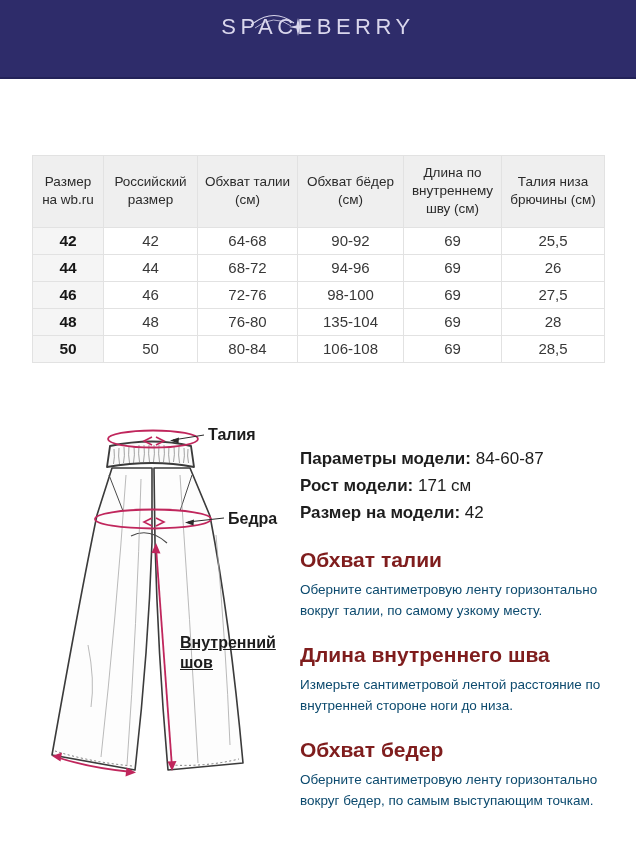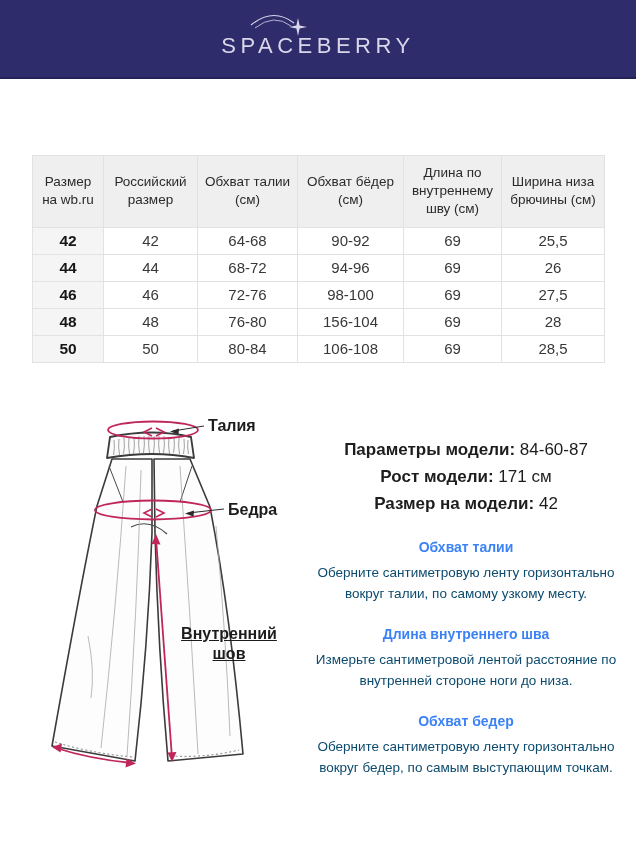--- a/index.html
+++ b/index.html
@@ -2,51 +2,51 @@
 <html><head>
 <meta charset="utf-8">
 <style>
   html,body{margin:0;padding:0;background:#fff;}
   .page{position:relative;width:636px;height:848px;background:#ffffff;overflow:hidden;
         font-family:"Liberation Sans", sans-serif;color:#1e1e1e;}
 
   
   .brand-bar{position:absolute;top:0;left:0;width:636px;height:77px;background:#2e2c6a;
              border-bottom:2px solid #232258;}
-  .brand-wrap{position:relative;width:100%;height:100%;display:flex;align-items:center;justify-content:center;}
+  .brand-wrap{position:relative;width:100%;height:100%;display:flex;justify-content:center;}
   .brand-text{margin-top:14px;font-size:22px;font-weight:500;letter-spacing:4.5px;color:#d9d6ec;}
   .brand-star{position:absolute;left:243px;top:6px;}
 
   
   .size-table{position:absolute;top:155px;left:32px;width:572px;border-collapse:collapse;
               table-layout:fixed;}
   .size-table th,.size-table td{border:1px solid #e2e2e2;text-align:center;vertical-align:middle;}
   .size-table thead th{background:#efefef;font-size:13.5px;font-weight:500;color:#2b2b2b;
                        line-height:1.35;padding:8px 4px;height:40px;}
   .size-table tbody td{background:#ffffff;font-size:15px;color:#383838;height:26px;padding:0 2px;}
   .size-table tbody td.rowhead{background:#f5f5f5;font-weight:700;color:#161616;font-size:15.5px;}
 
   
-  .bottom{position:absolute;top:406px;left:0;width:551px;height:420px;text-align:center;}
+  .bottom{position:absolute;top:415px;left:0;width:551px;height:420px;}
 
   .diagram{position:absolute;left:30px;top:0;width:290px;height:405px;}
   .diagram svg{position:absolute;left:0;top:0;}
   .diag-label{position:absolute;font-size:16px;font-weight:600;color:#1c1c1c;line-height:1.25;}
   .lbl-waist{left:178px;top:10px;}
   .lbl-hips{left:198px;top:94px;}
   .lbl-inseam{left:150px;top:218px;width:98px;text-decoration:underline;}
   .lbl-hem{left:14px;top:368px;}
 
   .guide-col{position:absolute;left:300px;top:30px;width:332px;}
   .model-info{margin:0 0 19px 0;}
   .model-line{font-size:17px;line-height:27px;color:#1d1d1d;}
   .model-line .ml-label{font-weight:700;}
   .model-line .ml-value{font-weight:400;}
   .guide-section{margin-top:22px;}
-  .guide-title{font-size:14px;font-weight:700;color:#3b82f6;margin:0 0 7px 0;}
+  .guide-title{font-size:21px;font-weight:700;color:#7f1d1d;margin:0 0 7px 0;}
   .guide-text{font-size:13.5px;line-height:21px;color:#0c4a6e;margin:0;}
 </style>
 </head>
 <body>
 
 <div class="page">
 
   <div class="brand-bar">
     <div class="brand-wrap">
       <svg class="brand-star" width="72" height="34" viewBox="0 0 72 34">
@@ -67,21 +67,21 @@
         <col style="width:98px">
         <col style="width:103px">
     </colgroup>
     <thead>
       <tr>
         <th>Размер на wb.ru</th>
         <th>Российский размер</th>
         <th>Обхват талии (см)</th>
         <th>Обхват бёдер (см)</th>
         <th>Длина по внутреннему шву (см)</th>
-        <th>Ширина низа брючины (см)</th>
+        <th>Талия низа брючины (см)</th>
       </tr>
     </thead>
     <tbody>
       <tr>
         <td class="rowhead">42</td>
         <td>42</td>
         <td>64-68</td>
         <td>90-92</td>
         <td>69</td>
         <td>25,5</td>
@@ -99,21 +99,21 @@
         <td>46</td>
         <td>72-76</td>
         <td>98-100</td>
         <td>69</td>
         <td>27,5</td>
       </tr>
       <tr>
         <td class="rowhead">48</td>
         <td>48</td>
         <td>76-80</td>
-        <td>156-104</td>
+        <td>135-104</td>
         <td>69</td>
         <td>28</td>
       </tr>
       <tr>
         <td class="rowhead">50</td>
         <td>50</td>
         <td>80-84</td>
         <td>106-108</td>
         <td>69</td>
         <td>28,5</td>

